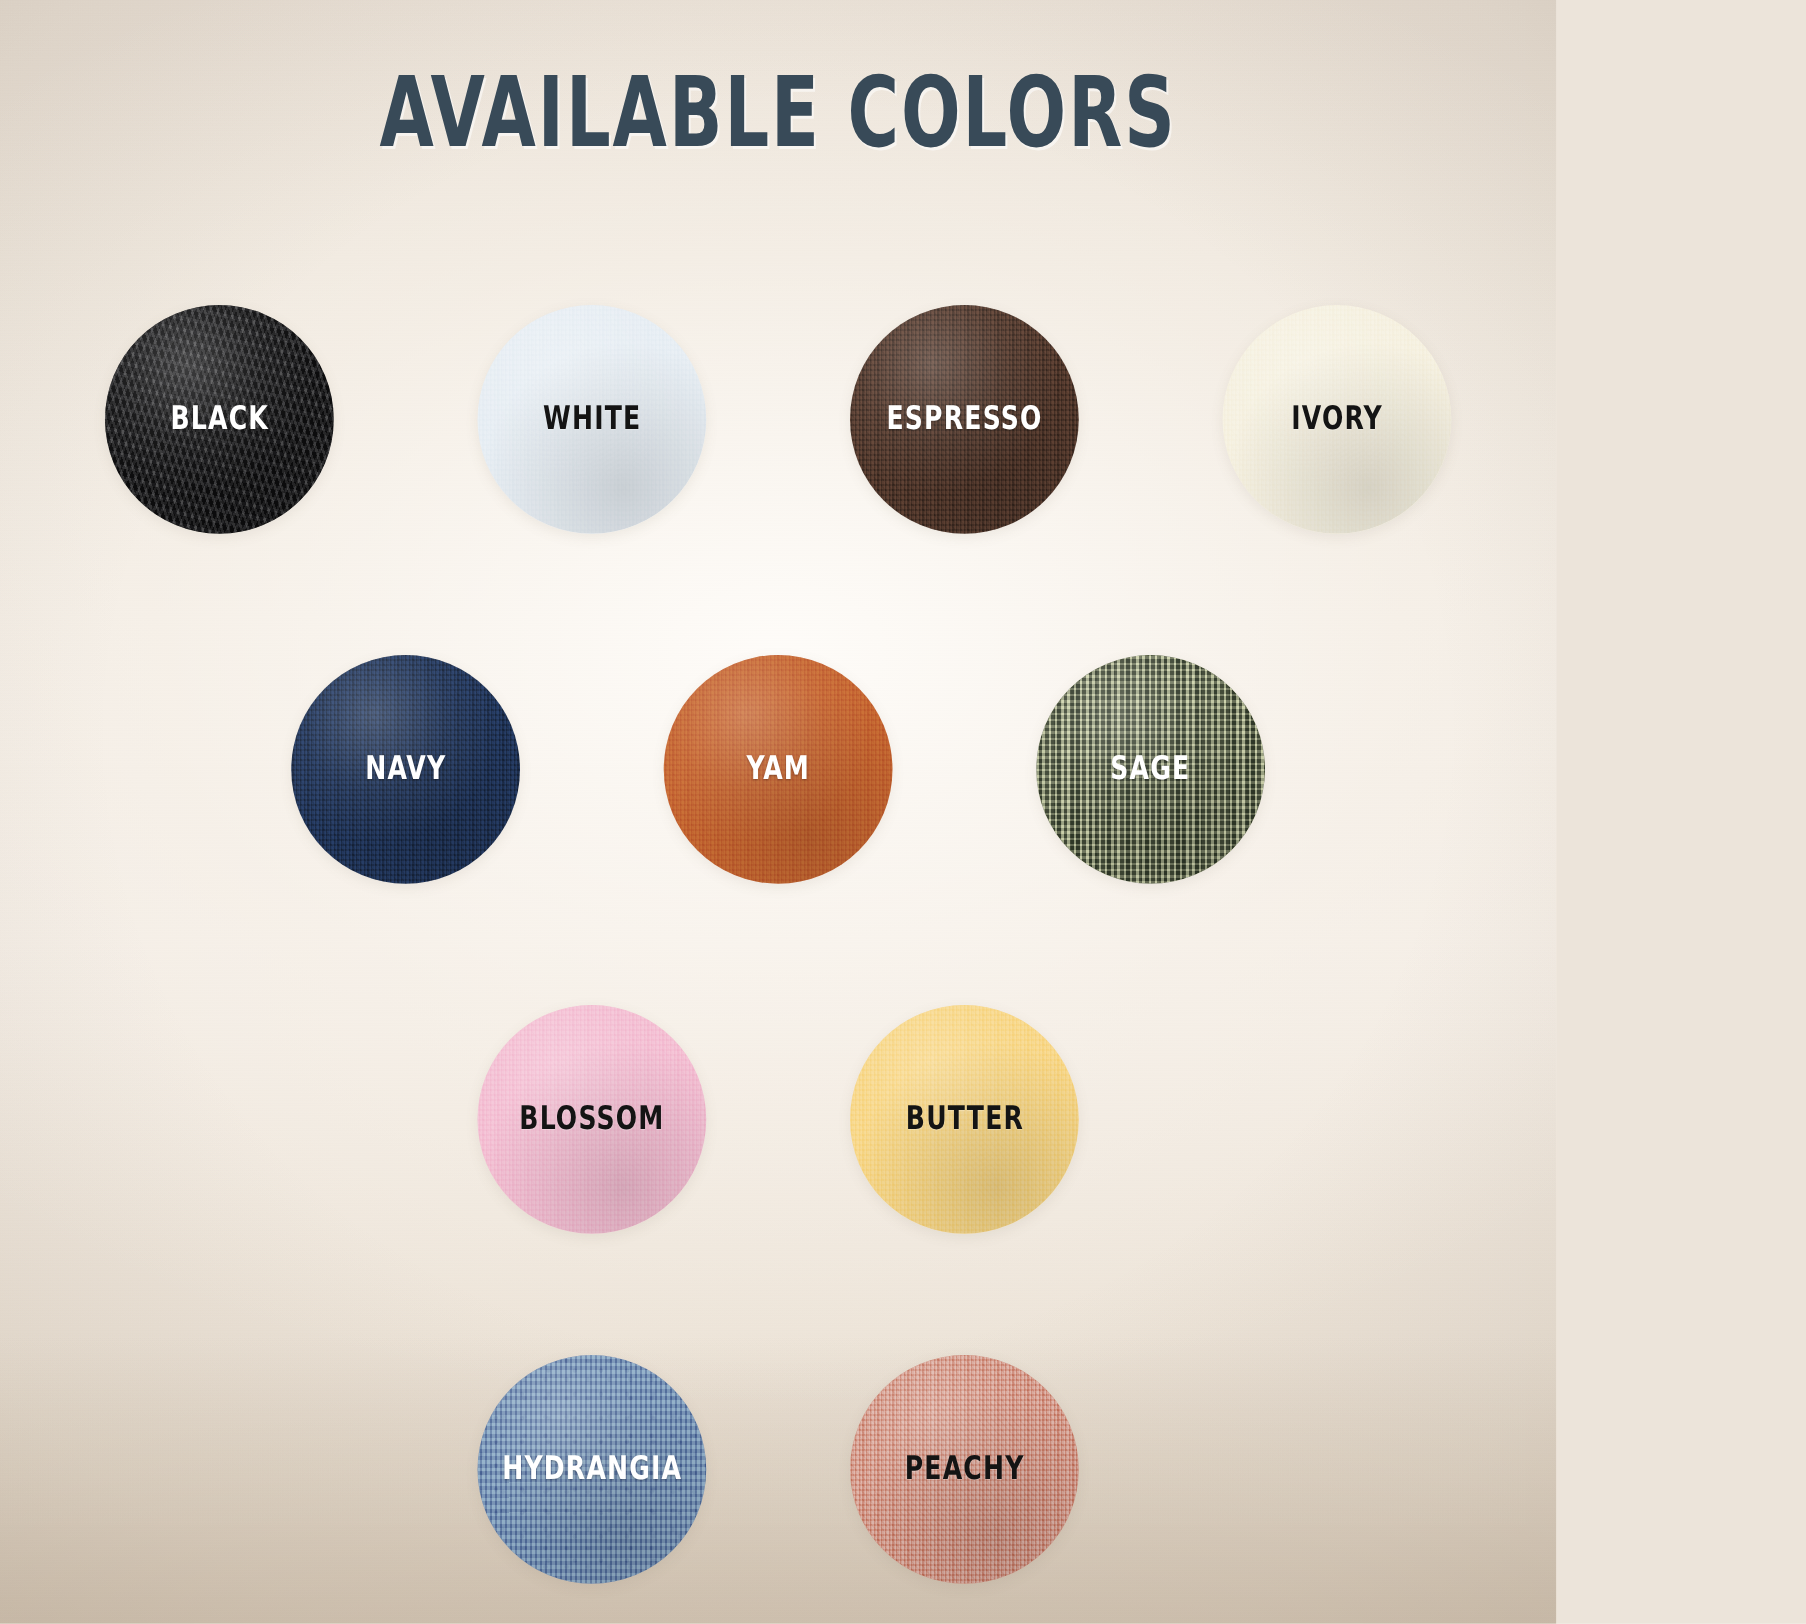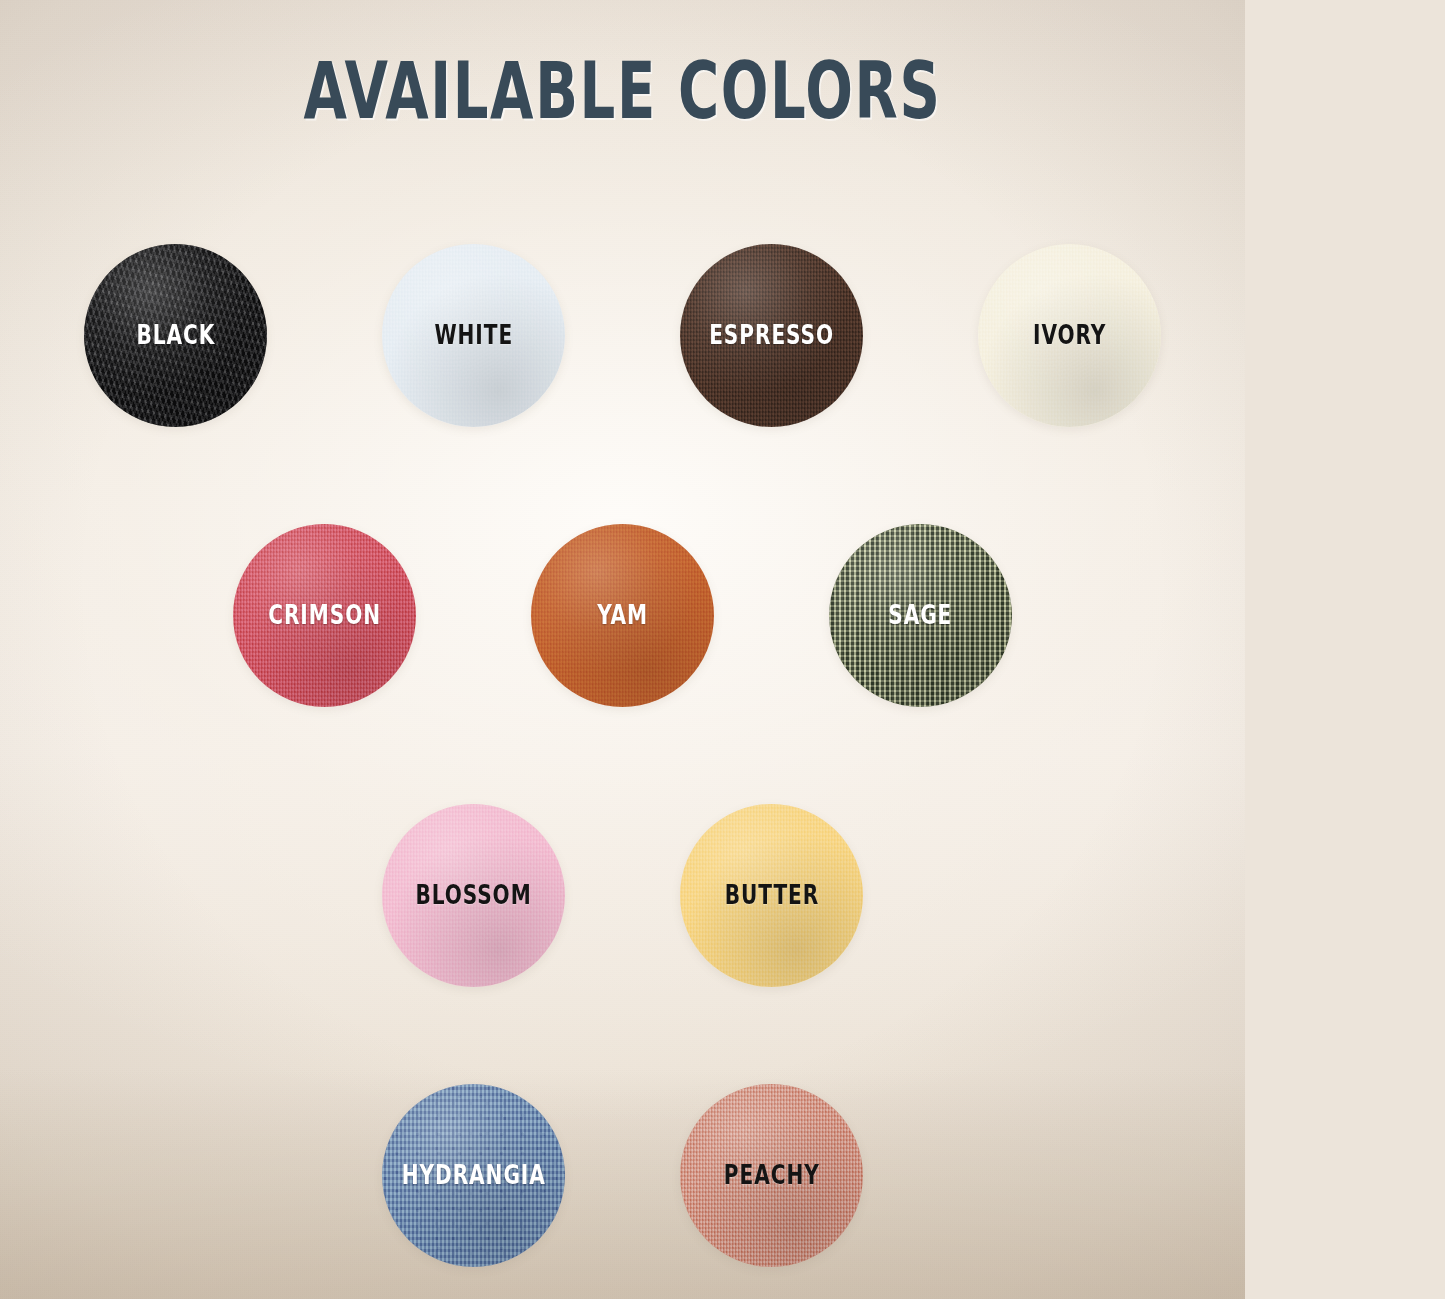--- a/index.html
+++ b/index.html
@@ -231,24 +231,24 @@
         <div class="swatch-cell">
           <div class="swatch weave-light" style="background-color: rgb(246, 241, 224);">
             <div class="weave"></div>
             <div class="shade"></div>
             <div class="swatch-label dark">IVORY</div>
           </div>
         </div>
       </div>
       <div class="swatch-row">
         <div class="swatch-cell">
-          <div class="swatch weave-normal" style="background-color: rgb(209, 85, 99);">
-            <div class="weave"></div>
-            <div class="shade"></div>
-            <div class="swatch-label light">CRIMSON</div>
+          <div class="swatch weave-normal" style="background-color: rgb(30, 48, 80);">
+            <div class="weave"></div>
+            <div class="shade"></div>
+            <div class="swatch-label light">NAVY</div>
           </div>
         </div>
         <div class="swatch-cell">
           <div class="swatch weave-light" style="background-color: rgb(196, 98, 47); text-align: center;">
             <div class="weave"></div>
             <div class="shade"></div>
             <div class="swatch-label light">YAM</div>
           </div>
         </div>
         <div class="swatch-cell">

